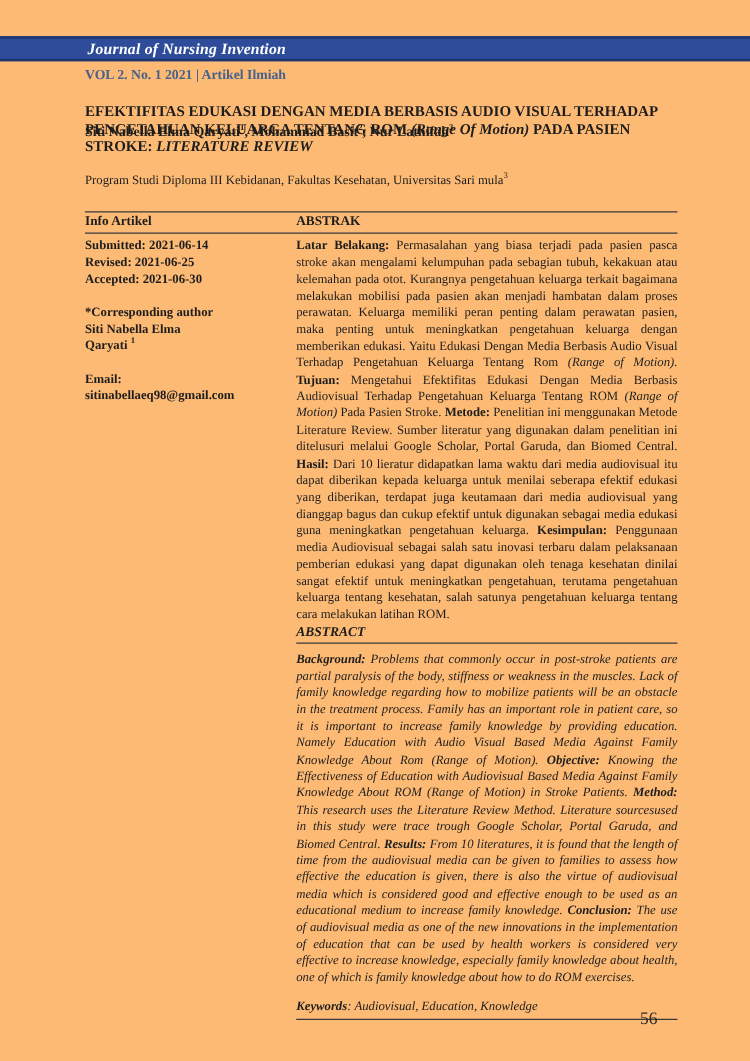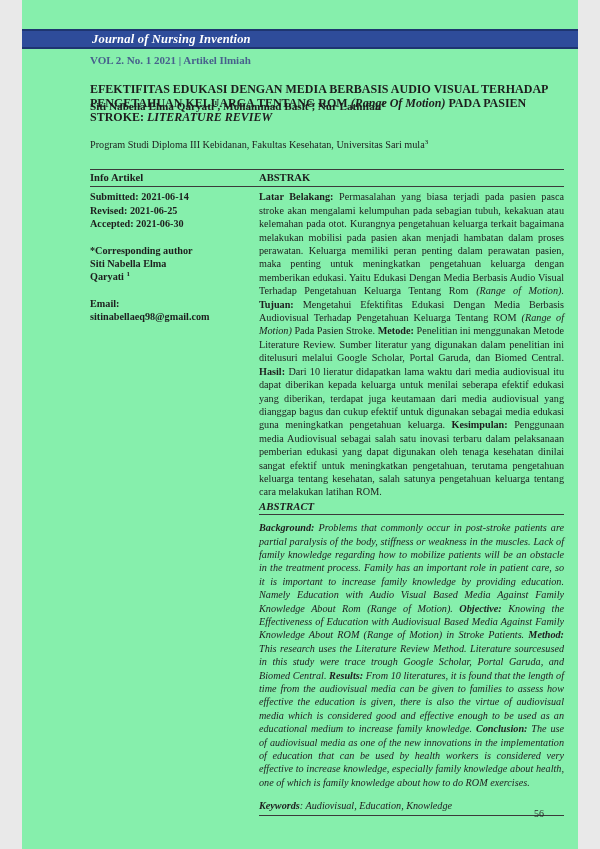--- a/index.html
+++ b/index.html
@@ -6,23 +6,23 @@
     --header-bar:#2e4c9a;
     --header-bar-border:#1e3570;
     --meta-text:#47618c;
     --body-text:#1d1d1d;
     --rule:#3a3a3a;
   }
   *{box-sizing:border-box;margin:0;padding:0;}
   html,body{background:#e9e9e9;}
   .page{
     position:relative;
-    width:556px;height:849px;
+    width:600px;height:849px;
     margin:0 auto;
-    background:#86efac;
+    background:#fdba74;
     font-family:"Liberation Serif","DejaVu Serif",serif;
     color:var(--body-text);
     overflow:hidden;
   }
   .header-bar{
     position:absolute;top:29px;left:0;right:0;height:20px;
     background:var(--header-bar);
     border-top:2px solid var(--header-bar-border);
     border-bottom:2px solid var(--header-bar-border);
     display:flex;align-items:center;
@@ -73,21 +73,21 @@
     padding:1px 0 1px 0;
     border-bottom:1.2px solid var(--rule);
   }
   .english-para{margin-top:6px;}
   .keywords-line{
     margin-top:10px;padding-bottom:2px;
     border-bottom:1.2px solid var(--rule);
   }
   .page-number{
     position:absolute;top:808px;left:512px;
-    font-size:10px;color:#2a2a2a;
+    font-size:14px;color:#2a2a2a;
   }
 </style>
 </head>
 <body>
 
 <div class="page">
 
   <div class="header-bar">
     <span class="journal-title">Journal of Nursing Invention</span>
   </div>

